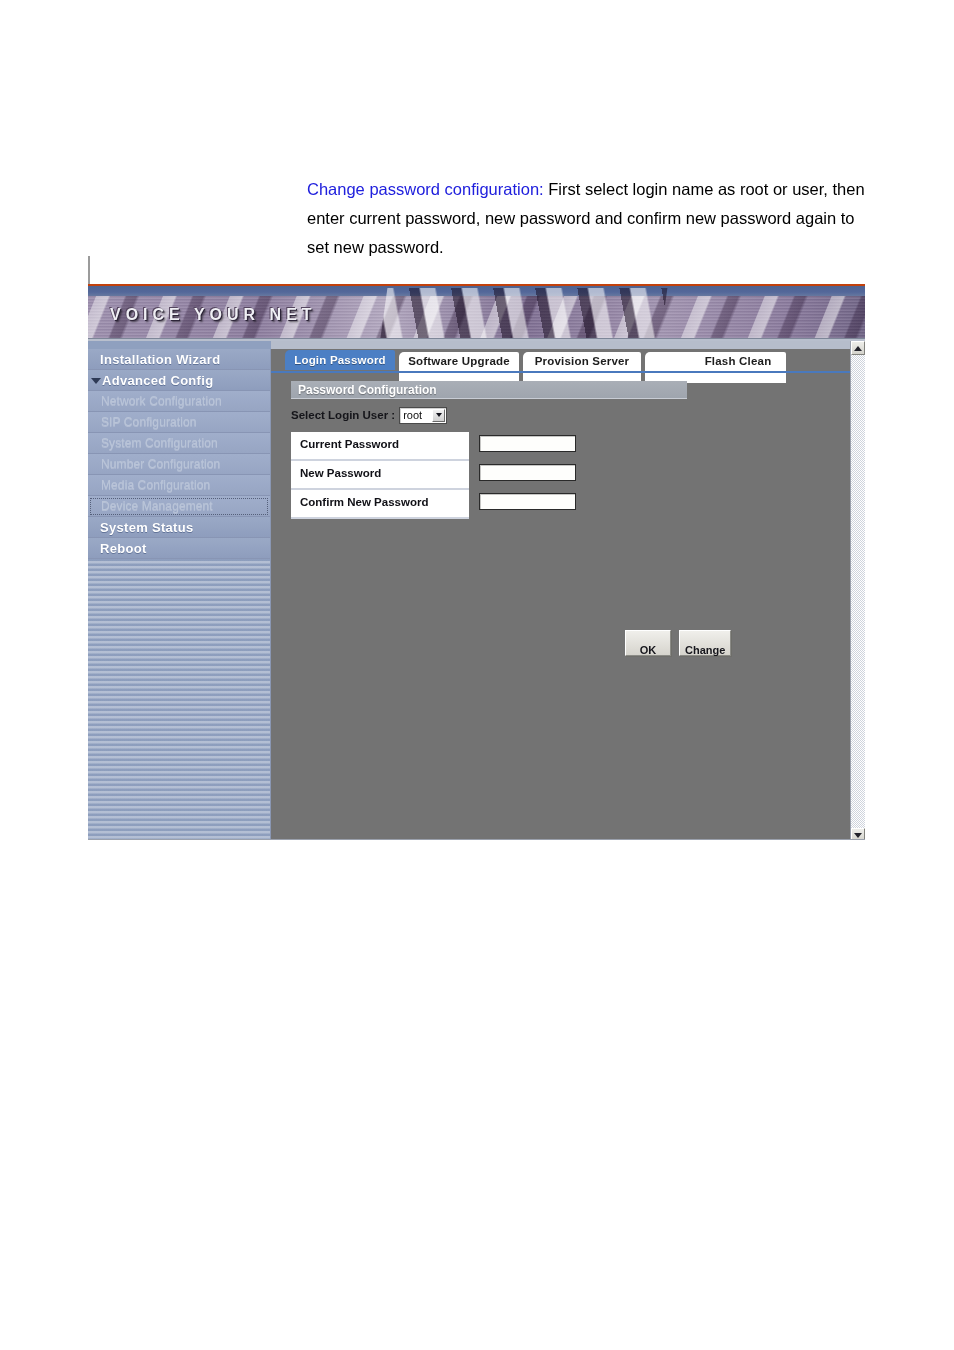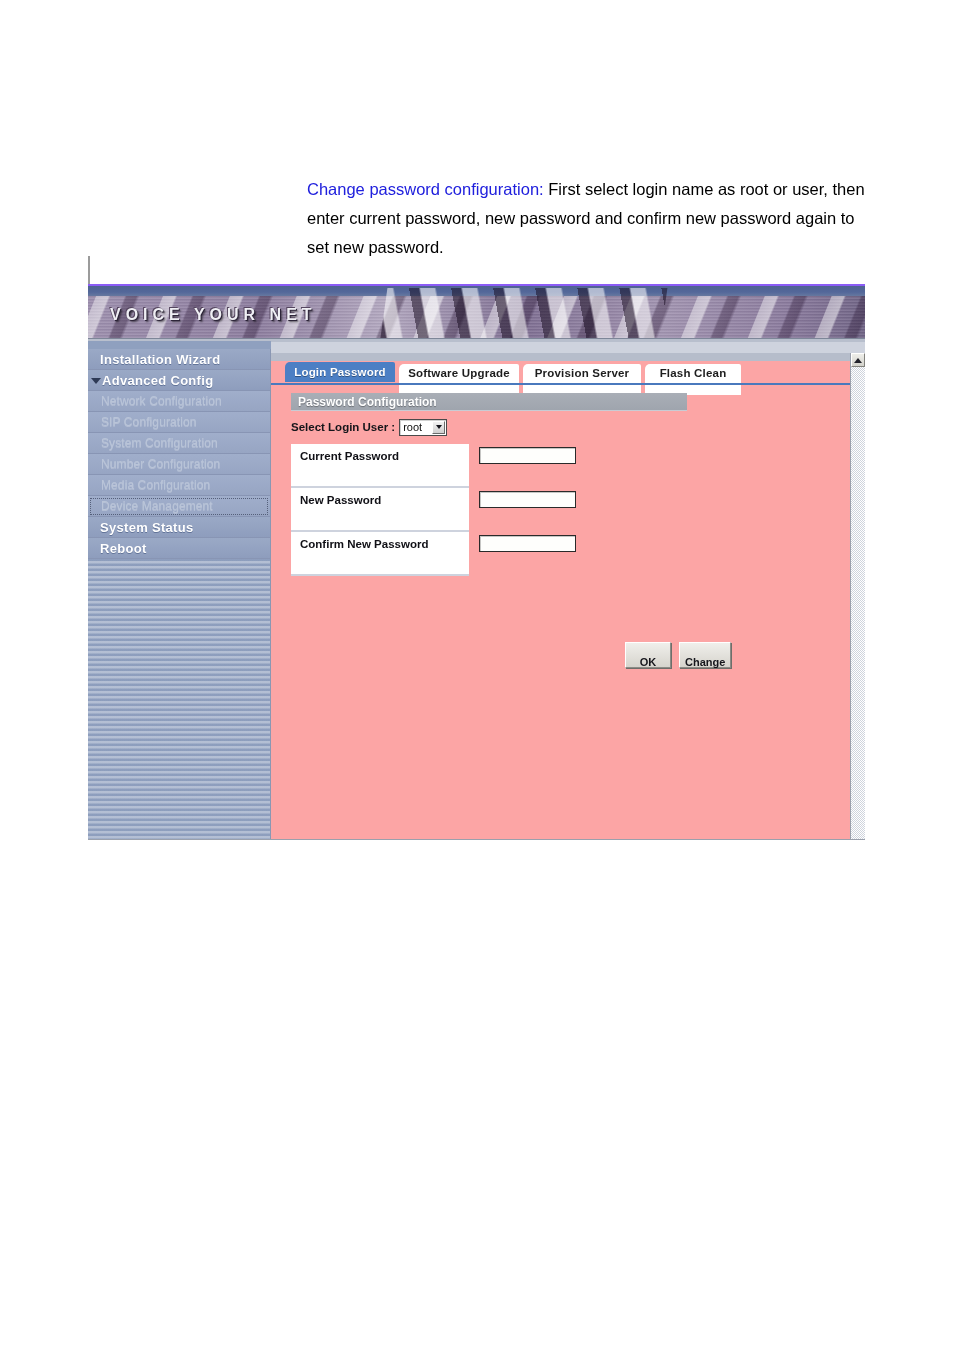--- a/index.html
+++ b/index.html
@@ -46,21 +46,21 @@
     height: 28px;
     background: #9b9b9b;
   }
   .shot-body {
     position: absolute;
     left: 0px;
     top: 28px;
     width: 777px;
     height: 556px;
     background: #ced3de;
-    border-top: 2px solid #8b5cf6;
+    border-top: 2px solid #c2410c;
     box-sizing: border-box;
     overflow: hidden;
   }
 
   
   .banner {
     position: absolute;
     left: 0px;
     top: 0px;
     width: 777px;
@@ -206,24 +206,24 @@
     vertical-align: middle;
     margin-right: 1px;
     margin-bottom: 2px;
     margin-left: -9px;
   }
 
   
   .content {
     position: absolute;
     left: 183px;
-    top: 12px;
+    top: 0px;
     width: 594px;
     height: 501px;
-    background: #fca5a5;
+    background: #737373;
   }
   .content-top {
     position: absolute;
     left: 0; top: 0;
     width: 594px; height: 8px;
     background: #b6bdcb;
   }
 
   
   .tabrow {
@@ -336,21 +336,21 @@
     border-top: 4px solid #14141c;
   }
 
   
   .fields {
     margin-top: 8px;
     width: 278px;
   }
   .field-row {
     position: relative;
-    height: 44px;
+    height: 29px;
     background: #ffffff;
     border-bottom: 2px solid #ced3de;
     width: 178px;
     box-sizing: border-box;
   }
   .field-label {
     line-height: 24px;
     padding-left: 9px;
     font-size: 11.5px;
     font-weight: bold;
@@ -522,21 +522,21 @@
         <div class="tabrow">
           <div class="tab active" style="left:14px; width:110px;">
             <span>Login Password</span>
           </div>
           <div class="tab" style="left:128px; width:120px;">
             <span>Software Upgrade</span>
           </div>
           <div class="tab" style="left:252px; width:118px;">
             <span>Provision Server</span>
           </div>
-          <div class="tab" style="left:374px; width:96px;">
+          <div class="tab" style="left:374px; width:96px;padding-left:45px;">
             <span>Flash Clean</span>
           </div>
         </div>
         <div class="tab-underline"></div>
 
         <div class="panel">
           <div class="panel-header">Password Configuration</div>
 
           <div class="select-row">
             <span class="select-label">Select Login User :</span>

